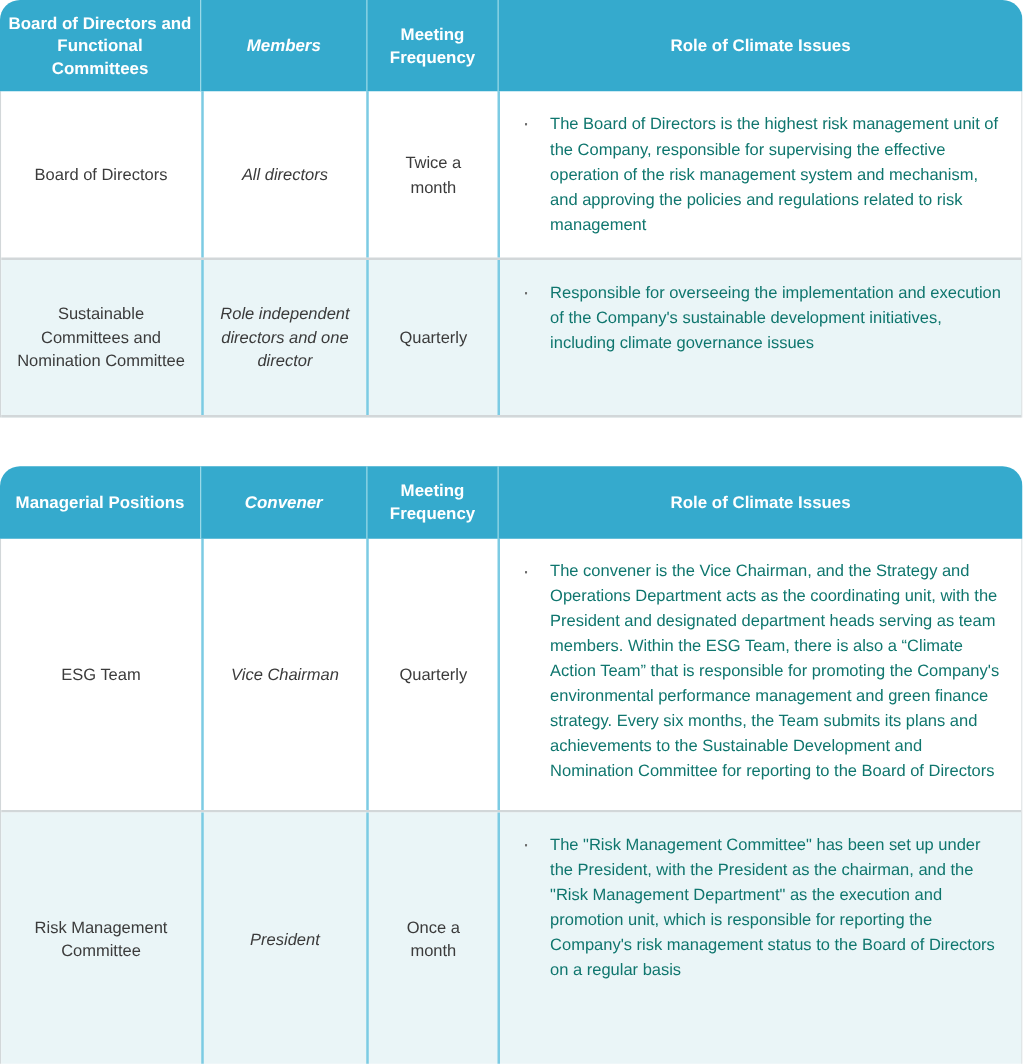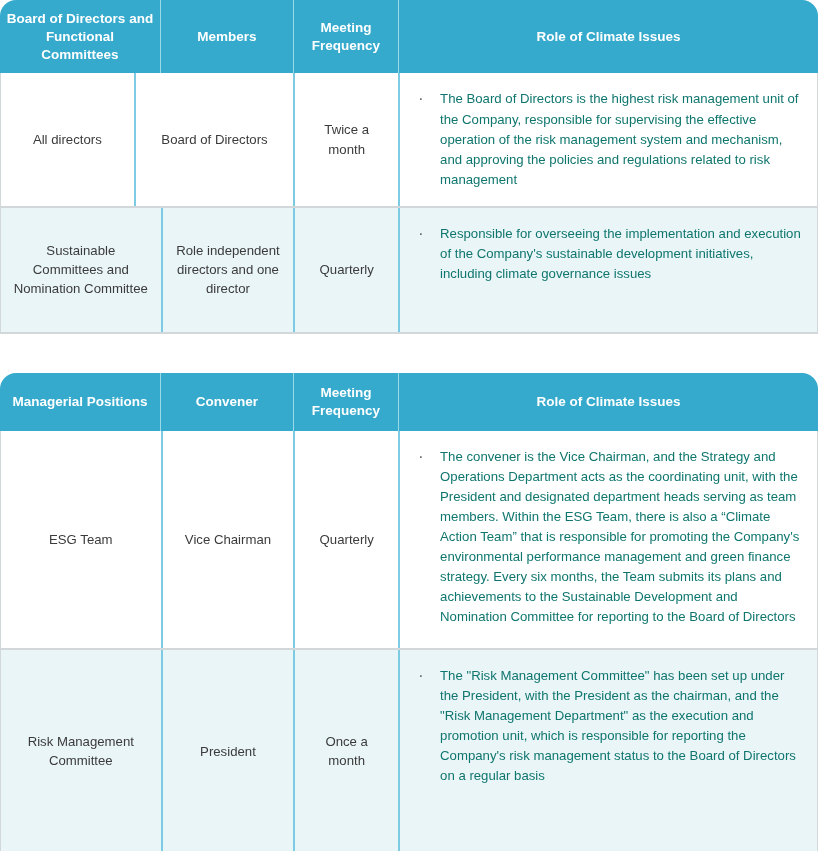--- a/index.html
+++ b/index.html
@@ -84,21 +84,21 @@
   .td + .td { border-left: 2px solid #7ccbe3; }
 
   .td.role {
     display: block;
     text-align: left;
     padding: 16px 14px 16px 12px;
   }
 
   
   .c1 { width: 160px; }
-  .c2 { width: 133px; }
+  .c2 { width: 133px; font-style: italic; }
   .c3 { width: 105px; }
   .c4 { width: 420px; }
 
   
   .bullets { margin: 0; padding: 0; list-style: none; }
   .bullets li {
     position: relative;
     padding-left: 28px;
     font-size: 13.2px;
     line-height: 1.52;
@@ -132,22 +132,22 @@
     <div class="thead">
       <div class="th c1">Board of Directors and Functional Committees</div>
       <div class="th c2">Members</div>
       <div class="th c3">Meeting Frequency</div>
       <div class="th c4">Role of Climate Issues</div>
     </div>
 
     <div class="tbody">
 
       <div class="trow odd h-bod1">
+        <div class="td c1">Board of Directors</div>
         <div class="td c2">All directors</div>
-        <div class="td c1">Board of Directors</div>
         <div class="td c3">Twice a month</div>
         <div class="td c4 role">
           <ul class="bullets">
             <li>The Board of Directors is the highest risk management unit of the Company, responsible for supervising the effective operation of the risk management system and mechanism, and approving the policies and regulations related to risk management</li>
           </ul>
         </div>
       </div>
 
       <div class="trow even h-bod2">
         <div class="td c1">Sustainable Committees and Nomination Committee</div>

